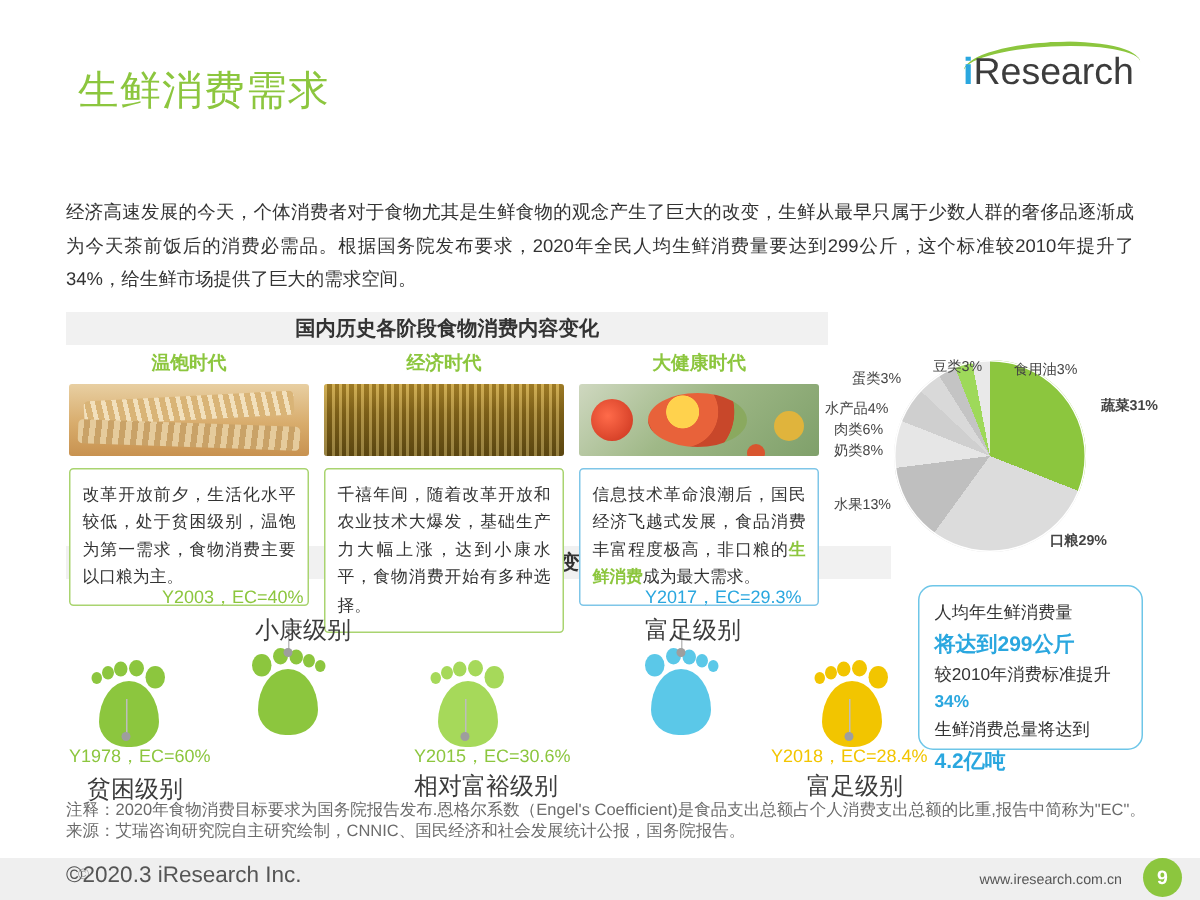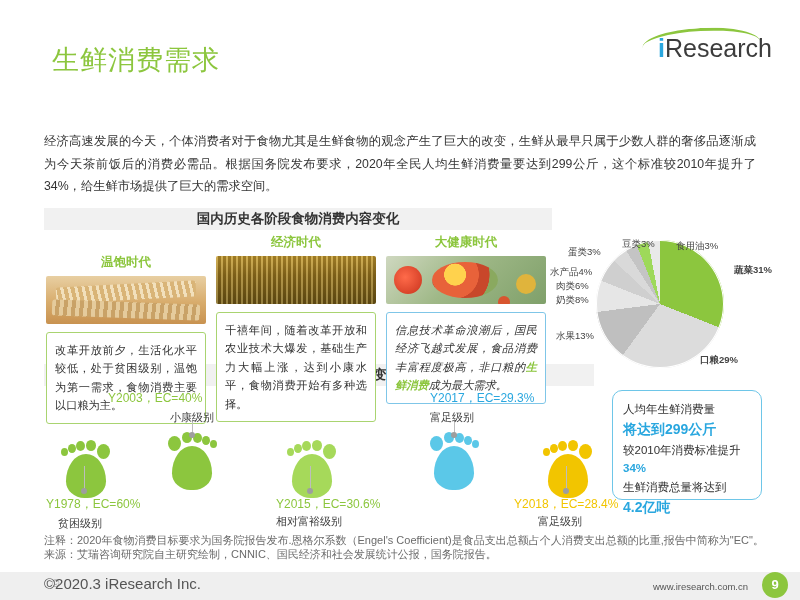--- a/index.html
+++ b/index.html
@@ -98,21 +98,21 @@
     left: 566px; top: 208px;
     width: 190px; height: 22px; line-height: 22px;
     background: transparent;
   }
   #sec-bottom-title {
     left: 44px; top: 364px;
     width: 550px; height: 22px; line-height: 22px;
   }
   
   .era-col { position: absolute; width: 160px; }
-  #era0 { left: 46px; top: 234px; margin-top: 20px; }
+  #era0 { left: 46px; top: 234px; }
   #era1 { left: 216px; top: 234px; }
   #era2 { left: 386px; top: 234px; }
   .era-label {
     text-align: center;
     font-size: 12.5px;
     font-weight: bold;
     margin-bottom: 5px;
   }
   .era-img {
     width: 160px; height: 48px;
@@ -172,21 +172,21 @@
     padding: 8px 8px;
     font-size: 11.2px;
     line-height: 1.65;
     color: #333;
     border: 1px solid #cfcfcf;
     border-radius: 3px;
     background: #fff;
     text-align: justify;
   }
   .era-box.green { border-color: #a9d470; }
-  .era-box.blue  { border-color: #7fc6e8; font-style: italic; }
+  .era-box.blue  { border-color: #7fc6e8; }
   .hl-green { color: #8cc63e; font-weight: bold; }
   
   .pie-wrap {
     position: absolute;
     left: 596px; top: 240px;
     width: 128px; height: 128px;
   }
   .pie {
     width: 128px; height: 128px;
     border-radius: 50%;
@@ -231,21 +231,21 @@
   .foot .t4 { left: 36px; top: 4px;  width: 8px;  height: 9px; }
   .foot .t5 { left: 44px; top: 8px;  width: 7px;  height: 8px; }
   .foot.flip { transform: scaleX(-1); }
   .foot-label {
     position: absolute;
     font-size: 12px;
     white-space: nowrap;
   }
   .foot-sub {
     position: absolute;
-    font-size: 11px;
+    font-size: 16px;
     color: #3c3c3c;
     white-space: nowrap;
   }
   .leader {
     position: absolute;
     width: 1px;
     background: #bdbdbd;
   }
   .leader-dot {
     position: absolute;
@@ -318,21 +318,21 @@
 </head>
 <body>
 
 <div class="page">
 
   <div class="header-rule"></div>
   <div class="title-main">生鲜消费需求</div>
 
   <div class="logo-wrap">
     <div class="logo-swoosh"></div>
-    <div style="position:absolute;left:16px;top:8px;width:130px;">
+    <div style="position:absolute;left:0;top:8px;width:130px;">
       <span class="logo-i">i</span><span class="logo-res">Research</span>
     </div>
   </div>
 
   <div class="intro">经济高速发展的今天，个体消费者对于食物尤其是生鲜食物的观念产生了巨大的改变，生鲜从最早只属于少数人群的奢侈品逐渐成为今天茶前饭后的消费必需品。根据国务院发布要求，2020年全民人均生鲜消费量要达到299公斤，这个标准较2010年提升了34%，给生鲜市场提供了巨大的需求空间。</div>
 
   <div class="sec-title" id="sec-left-title">国内历史各阶段食物消费内容变化</div>
   <div class="sec-title" id="sec-bottom-title">历史各阶段恩格尔系数变化</div>
 
   <div class="era-col" id="era0">

